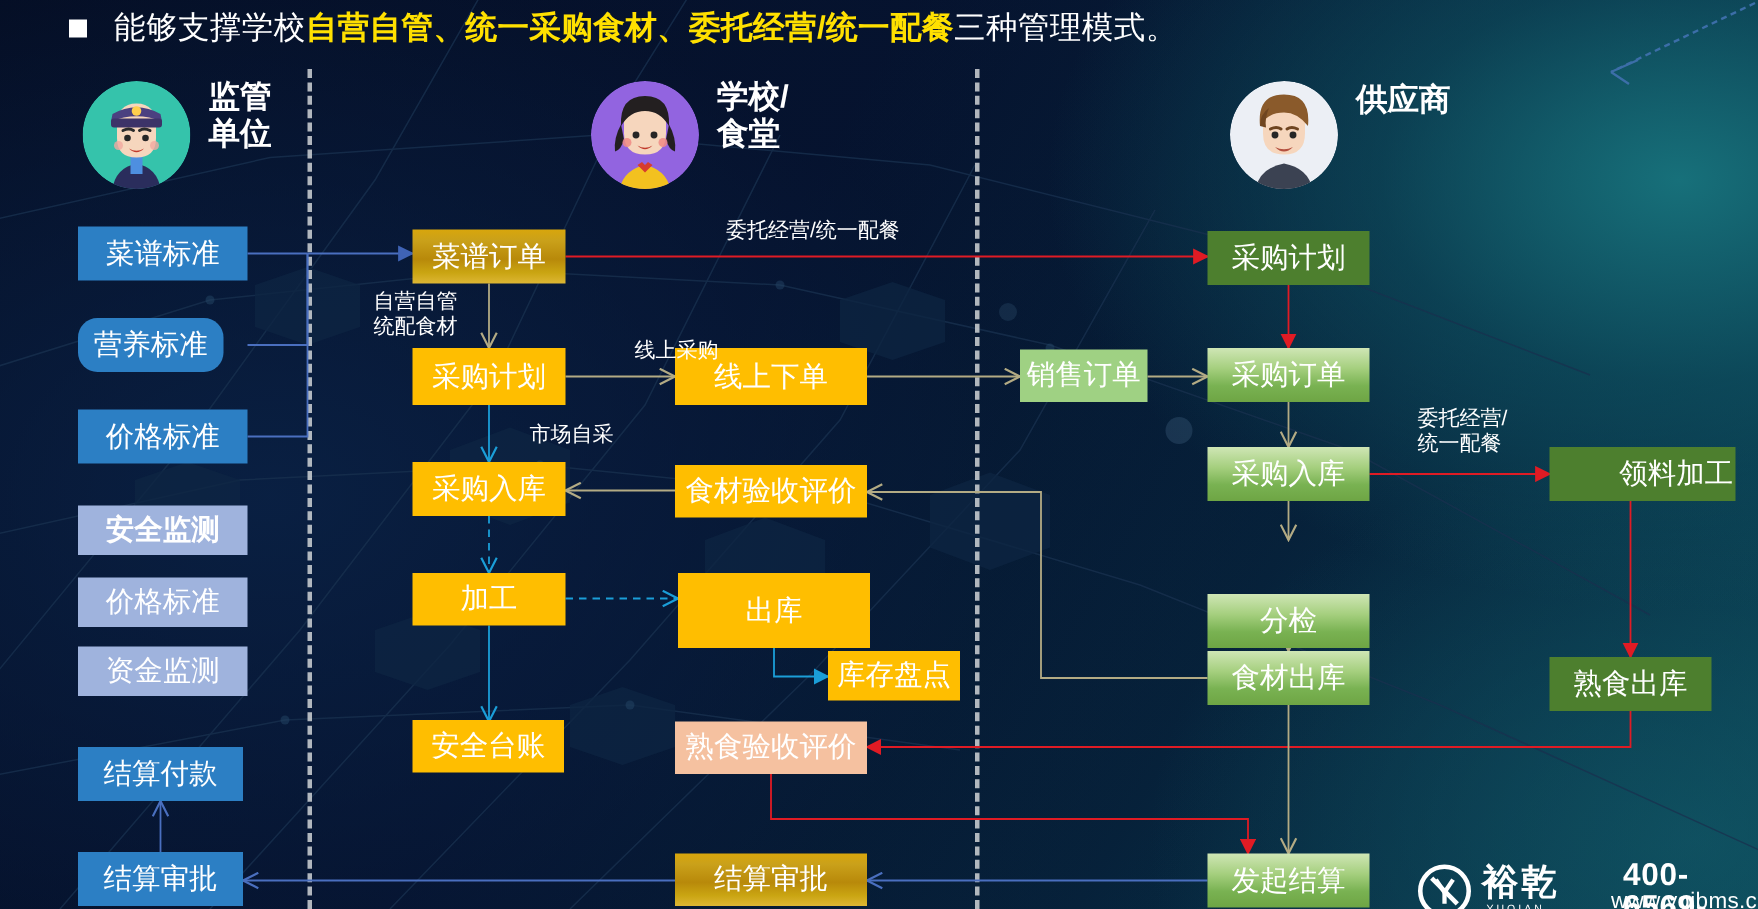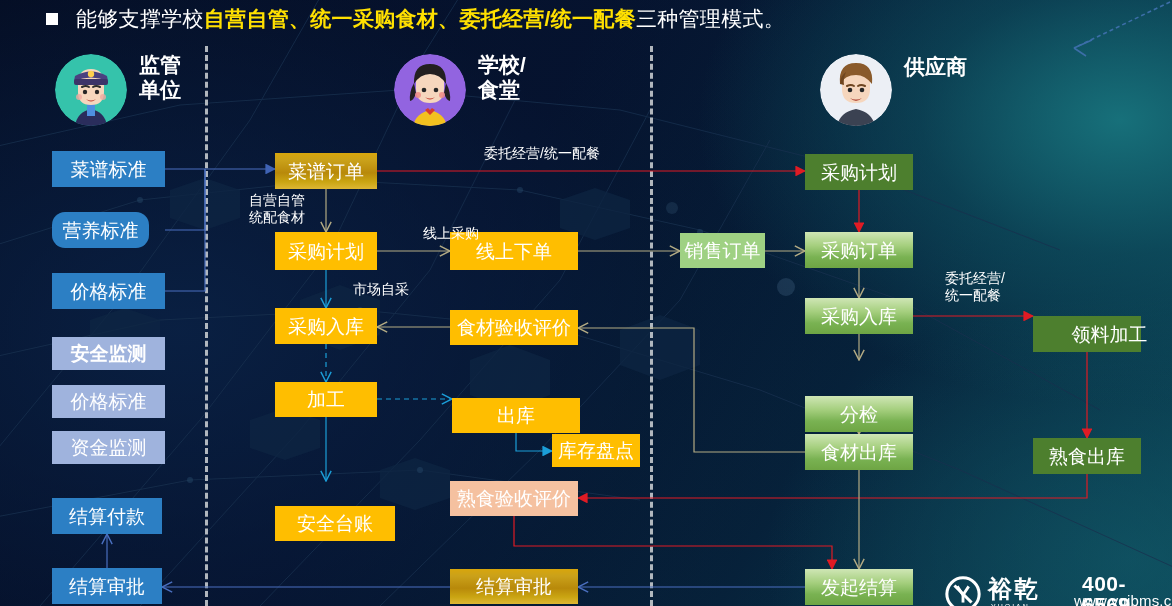--- a/index.html
+++ b/index.html
@@ -276,33 +276,33 @@
       <div class="node n-blue-lt" style="left: 52px; top: 385px; width: 113px; height: 33px;">价格标准</div>
       <div class="node n-blue-lt" style="left: 52px; top: 431px; width: 113px; height: 33px;">资金监测</div>
       <div class="node n-blue" style="left: 52px; top: 498px; width: 110px; height: 36px;">结算付款</div>
       <div class="node n-blue" style="left: 52px; top: 568px; width: 110px; height: 36px;">结算审批</div>
       <div class="node n-gold" style="left: 275px; top: 153px; width: 102px; height: 36px;">菜谱订单</div>
       <div class="node n-amber" style="left: 275px; top: 232px; width: 102px; height: 38px;">采购计划</div>
       <div class="node n-amber" style="left: 450px; top: 232px; width: 128px; height: 38px;">线上下单</div>
       <div class="node n-amber" style="left: 275px; top: 308px; width: 102px; height: 36px;">采购入库</div>
       <div class="node n-amber" style="left: 450px; top: 310px; width: 128px; height: 35px;">食材验收评价</div>
       <div class="node n-amber" style="left: 275px; top: 382px; width: 102px; height: 35px;">加工</div>
-      <div class="node n-amber" style="left: 452px; top: 398px; width: 128px; height: 35px;">出库</div>
+      <div class="node n-amber" style="left: 452px; top: 382px; width: 128px; height: 50px;">出库</div>
       <div class="node n-amber" style="left: 552px; top: 434px; width: 88px; height: 33px;">库存盘点</div>
-      <div class="node n-amber" style="left: 275px; top: 506px; width: 120px; height: 35px;">安全台账</div>
+      <div class="node n-amber" style="left: 275px; top: 480px; width: 101px; height: 35px;">安全台账</div>
       <div class="node n-peach" style="left: 450px; top: 481px; width: 128px; height: 35px;">熟食验收评价</div>
       <div class="node n-gold" style="left: 450px; top: 569px; width: 128px; height: 35px;">结算审批</div>
       <div class="node n-green-l" style="left: 680px; top: 233px; width: 85px; height: 35px;">销售订单</div>
       <div class="node n-green-d" style="left: 805px; top: 154px; width: 108px; height: 36px;">采购计划</div>
       <div class="node n-green-g" style="left: 805px; top: 232px; width: 108px; height: 36px;">采购订单</div>
       <div class="node n-green-g" style="left: 805px; top: 298px; width: 108px; height: 36px;">采购入库</div>
       <div class="node n-green-g" style="left: 805px; top: 360px; width: 108px; height: 36px; margin-top: 36px;">分检</div>
       <div class="node n-green-g" style="left: 805px; top: 434px; width: 108px; height: 36px;">食材出库</div>
       <div class="node n-green-g" style="left: 805px; top: 569px; width: 108px; height: 36px;">发起结算</div>
-      <div class="node n-green-d" style="left: 1033px; top: 316px; width: 108px; height: 36px; padding-left: 45px;">领料加工</div>
+      <div class="node n-green-d" style="left: 1033px; top: 298px; width: 124px; height: 36px; padding-left: 45px;">领料加工</div>
       <div class="node n-green-d" style="left: 1033px; top: 438px; width: 108px; height: 36px;">熟食出库</div>
     </div>
 
   <div class="elabel" style="left:484px;top:145px;">
     <span>委托经营/统一配餐</span>
   </div>
   <div class="elabel c" style="left:249px;top:192px;">
     <div>自营自管</div>
     <div>统配食材</div>
   </div>

